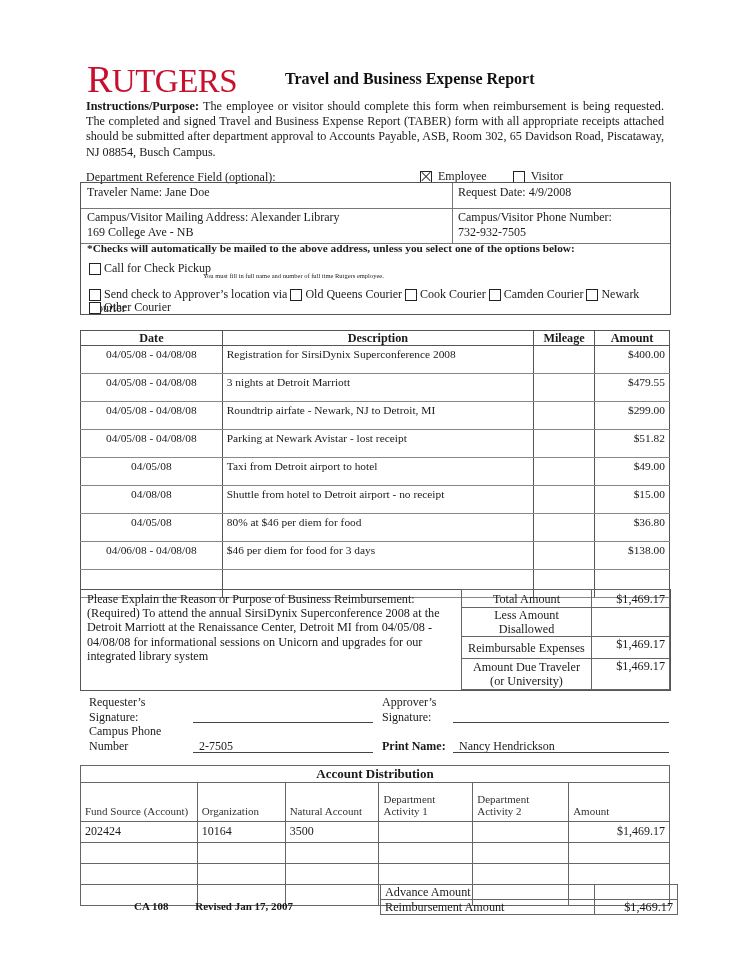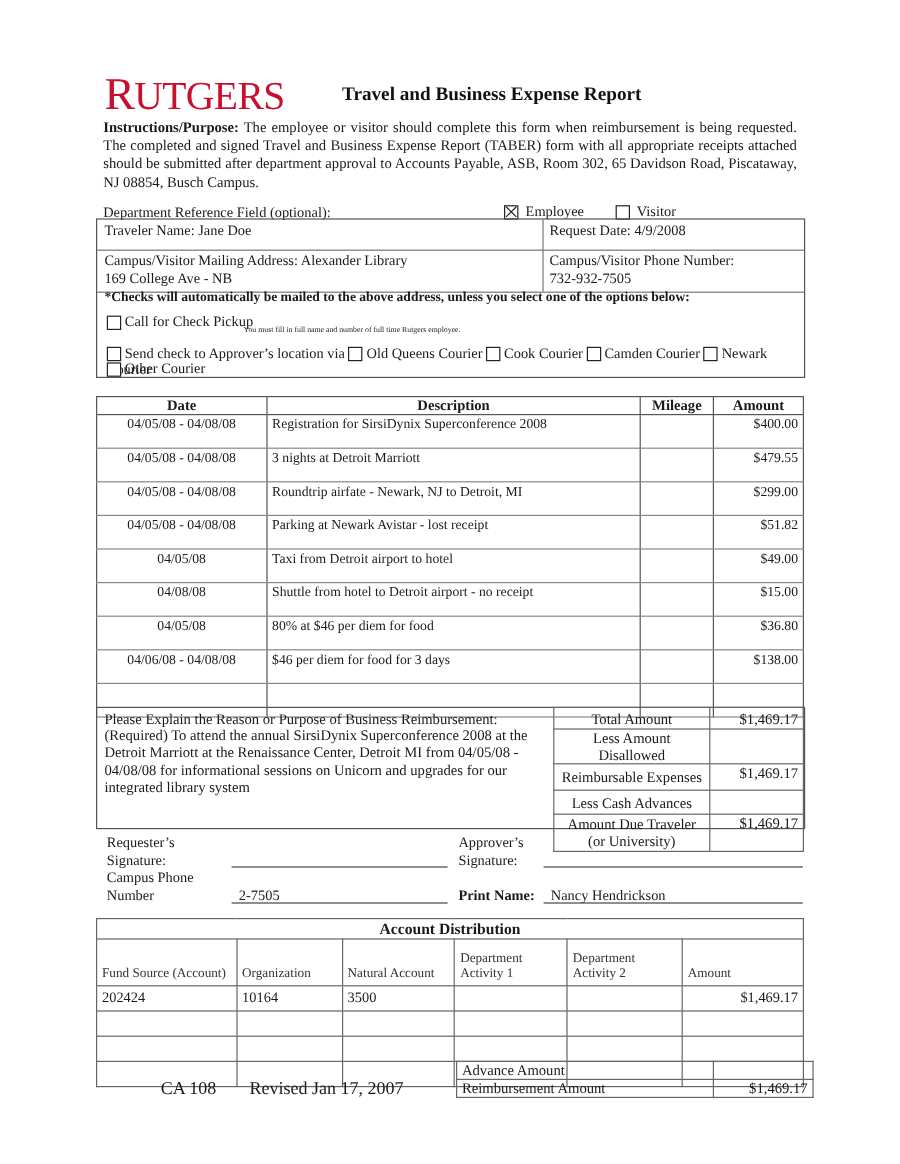--- a/index.html
+++ b/index.html
@@ -50,21 +50,21 @@
   .accttbl td.hdr { text-align:center; font-weight:bold; font-size:13px; height:14px; }
   .accttbl tr.colh td { height:34px; padding-bottom:4px; line-height:12px; color:#333; }
   .accttbl tr.val td { font-size:12px; vertical-align:top; padding-top:2px; }
   .accttbl td.r { text-align:right; }
 
   .adv { left:380px; top:884px; }
   .advtbl td { border:1px solid #666; font-size:12.2px; padding:0 4px; height:14px; line-height:14px; }
   .advtbl td.lab { width:205px; }
   .advtbl td.val { width:74px; text-align:right; }
 
-  .footer { left:101px; top:900px; font-size:15px; font-weight:normal;padding-left:33px; }
+  .footer { left:101px; top:900px; font-size:11px; font-weight:bold;padding-left:33px; }
   .footer span { margin-right:24px; }
 </style>
 </head>
 <body>
 
 <div class="abs logo" style="color: rgb(200, 16, 46);"><span class="cap">R</span><span>UTGERS</span></div>
 <div class="abs title">Travel and Business Expense Report</div>
 <div class="abs instr"><b>Instructions/Purpose:</b><span> The employee or visitor should complete this form when reimbursement is being requested. The completed and signed Travel and Business Expense Report (TABER) form with all appropriate receipts attached should be submitted after department approval to Accounts Payable, ASB, Room 302, 65 Davidson Road, Piscataway, NJ 08854, Busch Campus.</span></div>
 
 <div class="abs deptref">Department Reference Field (optional):</div>
@@ -197,24 +197,20 @@
       <td class="val">$1,469.17</td>
     </tr>
     <tr style="height:18px;">
       <td class="lab">Less Amount Disallowed</td>
       <td class="val"></td>
     </tr>
     <tr style="height:22px;">
       <td class="lab">Reimbursable Expenses</td>
       <td class="val" style="vertical-align:top;">$1,469.17</td>
     </tr>
-    <tr style="height:20px;">
-      <td class="lab">Less Cash Advances</td>
-      <td class="val"></td>
-    </tr>
     <tr style="height:31px;">
       <td class="lab" style="padding:0 10px;">Amount Due Traveler (or University)</td>
       <td class="val" style="vertical-align:top;">$1,469.17</td>
     </tr>
   </tbody>
     </table>
 </div>
 
 <div class="abs sig" style="left:89px; top:695px;">Requester’s</div>
 <div class="abs sig" style="left:89px; top:710px;">Signature:</div>

